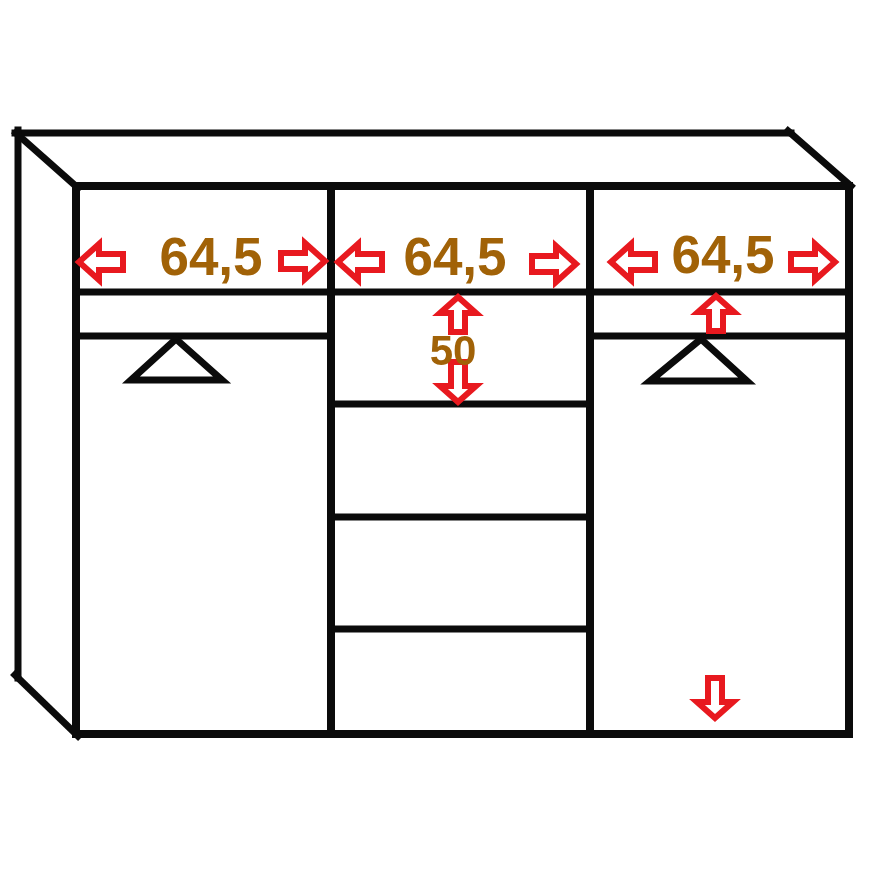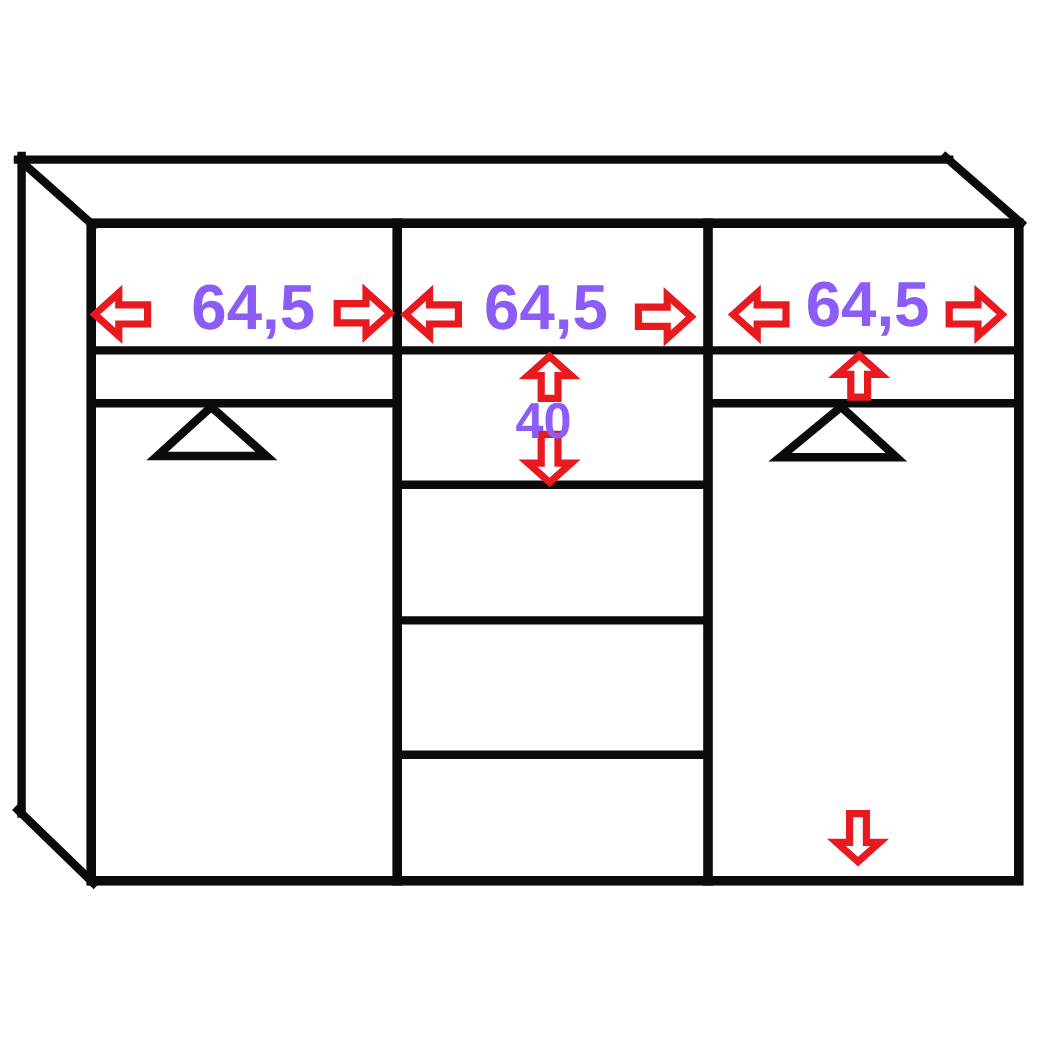--- a/index.html
+++ b/index.html
@@ -16,21 +16,21 @@
     font-family: "Liberation Sans", sans-serif;
   }
   .stage svg {
     position: absolute;
     left: 0;
     top: 0;
   }
   .dim-label {
     position: absolute;
     font-weight: bold;
-    color: #8b5cf6;
+    color: #a16207;
     text-align: center;
     line-height: 1;
     letter-spacing: 0px;
     white-space: nowrap;
   }
   .lbl-width {
     font-size: 53px;
     width: 180px;
   }
   .lbl-left-width  { left: 121px; top: 230px; }
@@ -98,16 +98,16 @@
       <path d="M19,40 L1,24 L12,24 L12,0 L26,0 L26,24 L37,24 Z" transform="translate(696,678)"></path>
     </g>
   </svg>
 
   <div class="dim-label lbl-width lbl-left-width">64,5</div>
 
   <div class="dim-label lbl-width lbl-mid-width">64,5</div>
 
   <div class="dim-label lbl-width lbl-right-width">64,5</div>
 
-  <div class="dim-label lbl-drawer-height">40</div>
+  <div class="dim-label lbl-drawer-height">50</div>
 
 
 </div>
 
 </body></html>

